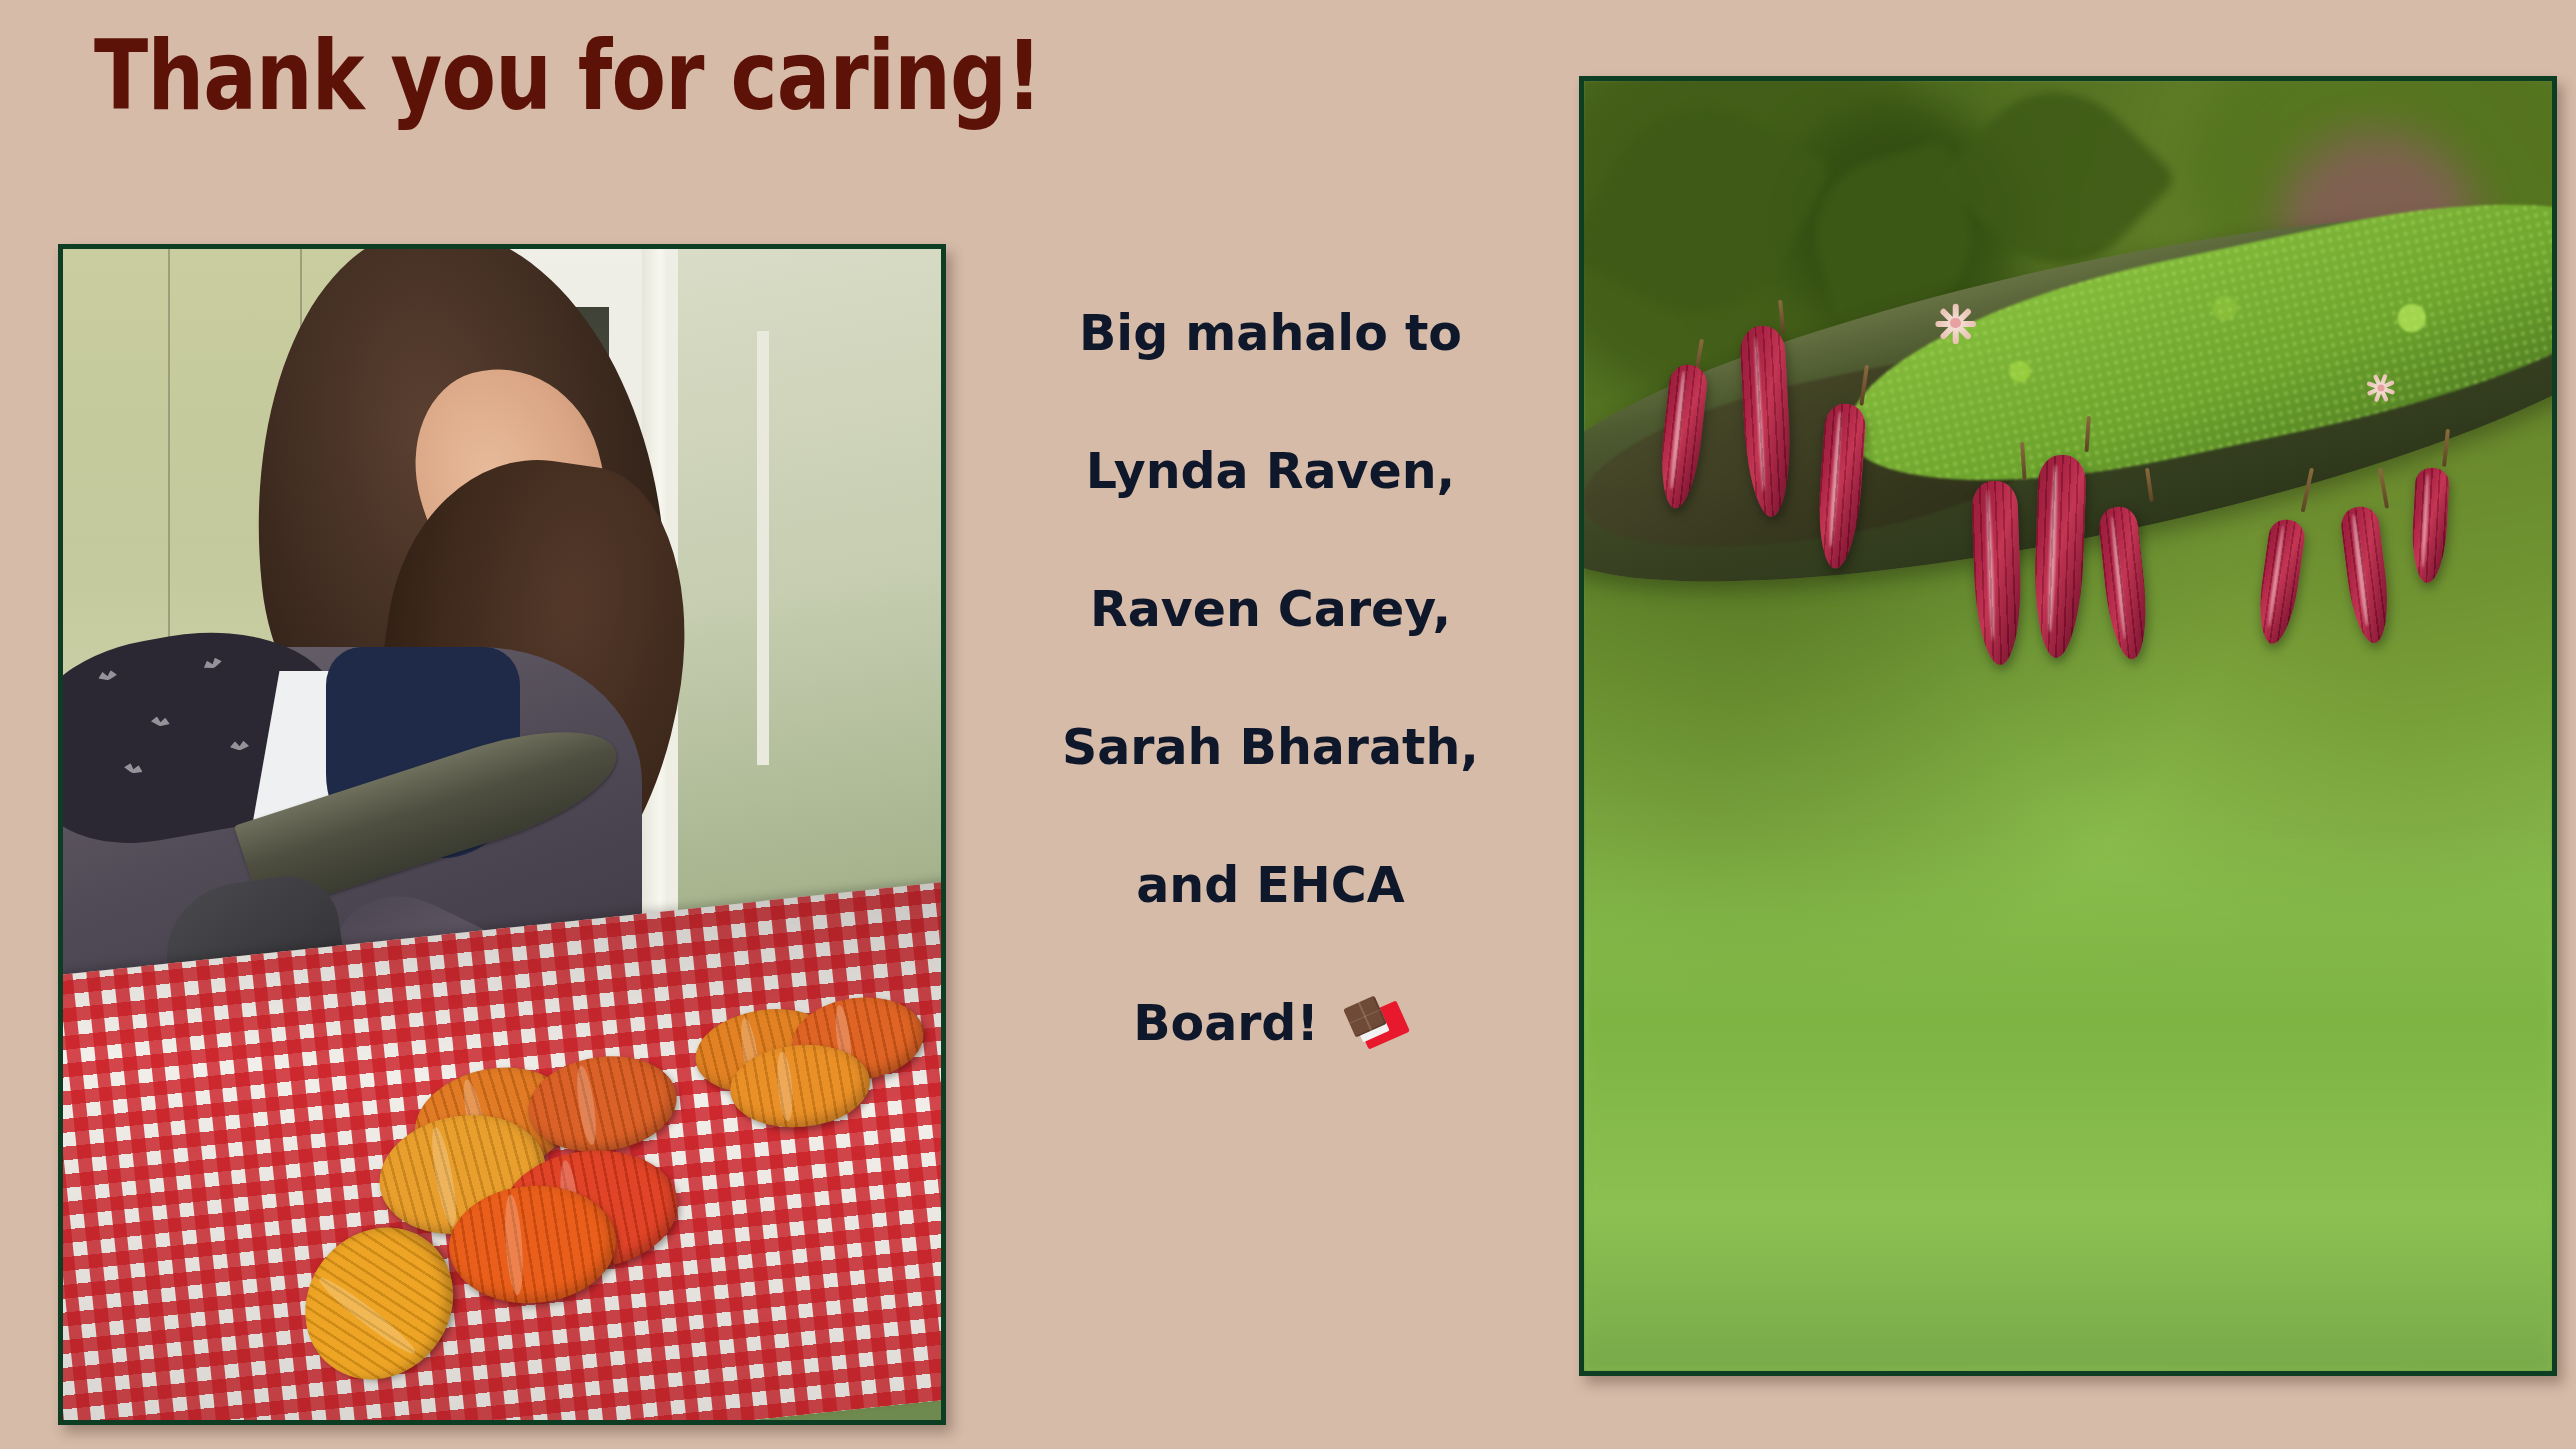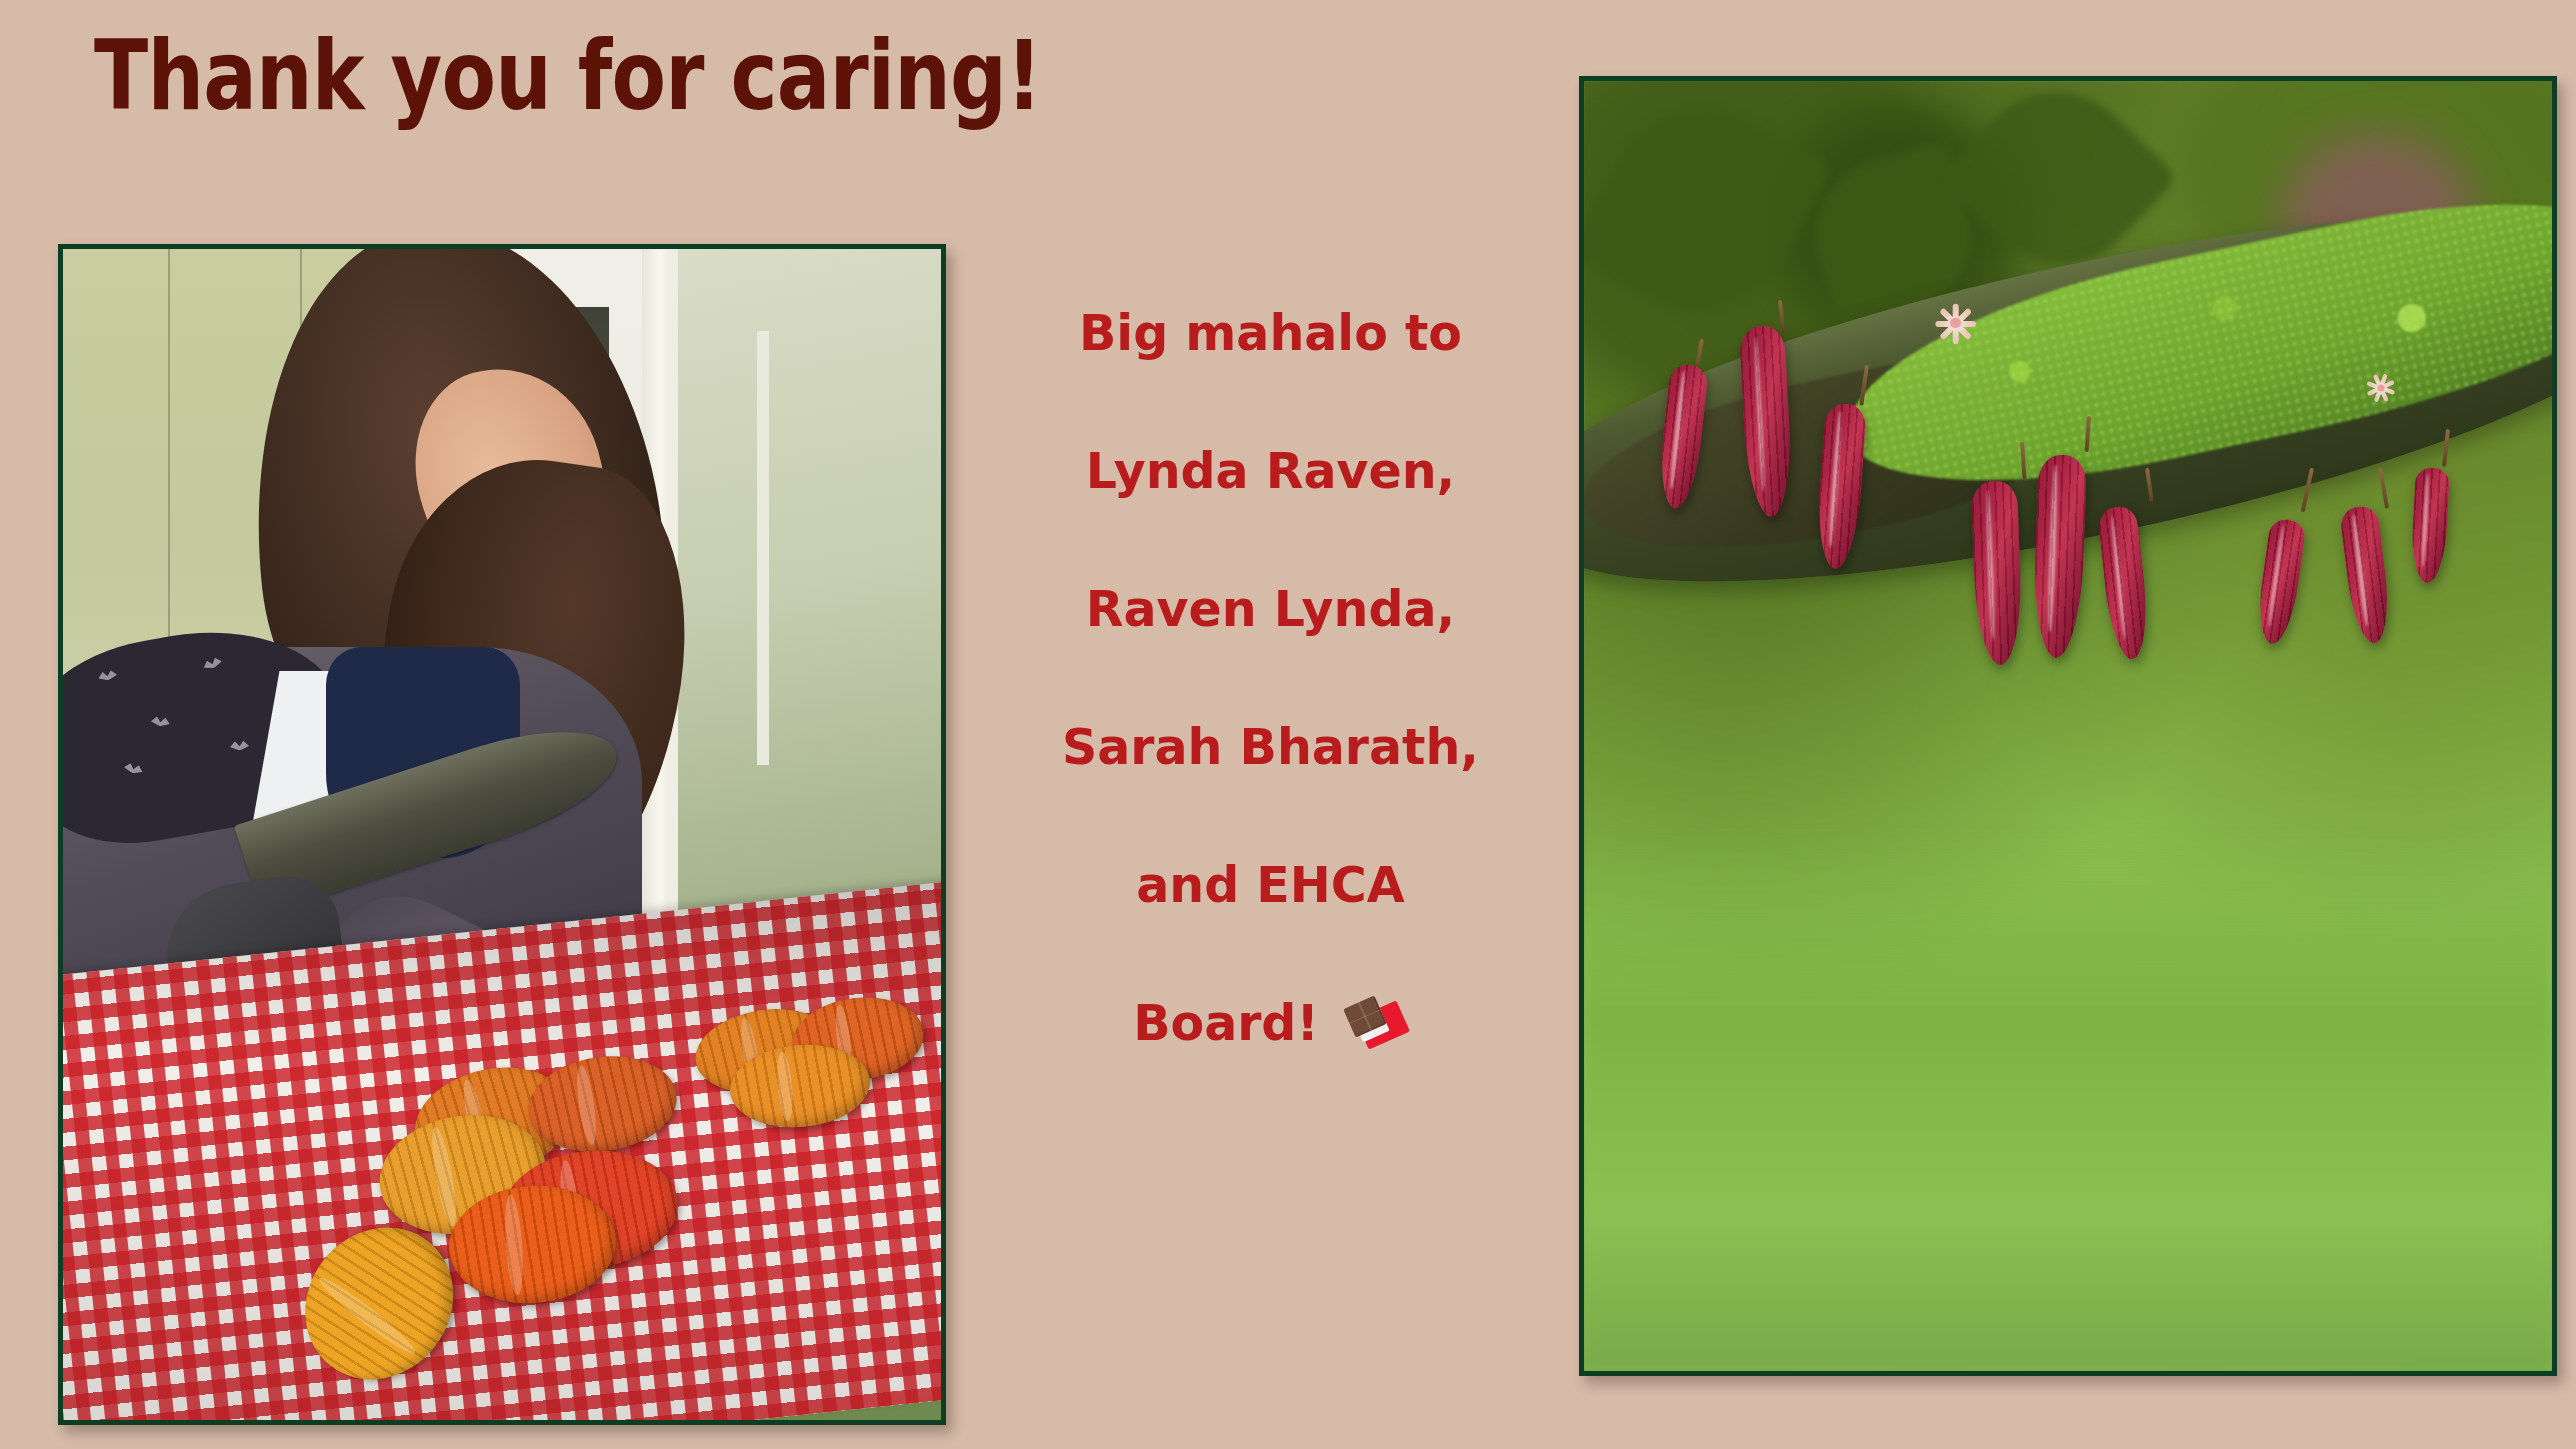--- a/index.html
+++ b/index.html
@@ -40,21 +40,21 @@
 
   
   .mahalo-block {
     position: absolute;
     left: 987px;
     top: 309px;
     width: 567px;
     text-align: center;
   }
   .mahalo-line {
-    color: #b91c1c;
+    color: #0f172a;
     font-size: 49px;
     font-weight: 700;
     line-height: 1.0;
     margin: 0 0 89px 0;
     white-space: nowrap;
     font-family: "DejaVu Sans", sans-serif;
   }
   .mahalo-line:last-child {
     margin-bottom: 4px;
   }
@@ -578,21 +578,21 @@
         </div>
       <div class="pod" style="left:76%; top:68%;  width:16%; height:7%;  background:#e88a1c; transform:rotate(-5deg);">
           <span class="pod-ridge"></span>
         </div>
     </div>
   </div>
 
   <div class="mahalo-block">
     <p class="mahalo-line">Big mahalo to</p>
     <p class="mahalo-line">Lynda Raven,</p>
-    <p class="mahalo-line">Raven Lynda,</p>
+    <p class="mahalo-line">Raven Carey,</p>
     <p class="mahalo-line">Sarah Bharath,</p>
     <p class="mahalo-line">and EHCA</p>
     <p class="mahalo-line">
       <span>Board!</span>
       <span class="choco-bar">
         <span class="wrapper"></span>
         <span class="foil"></span>
         <span class="bar"></span>
       </span>
     </p>

